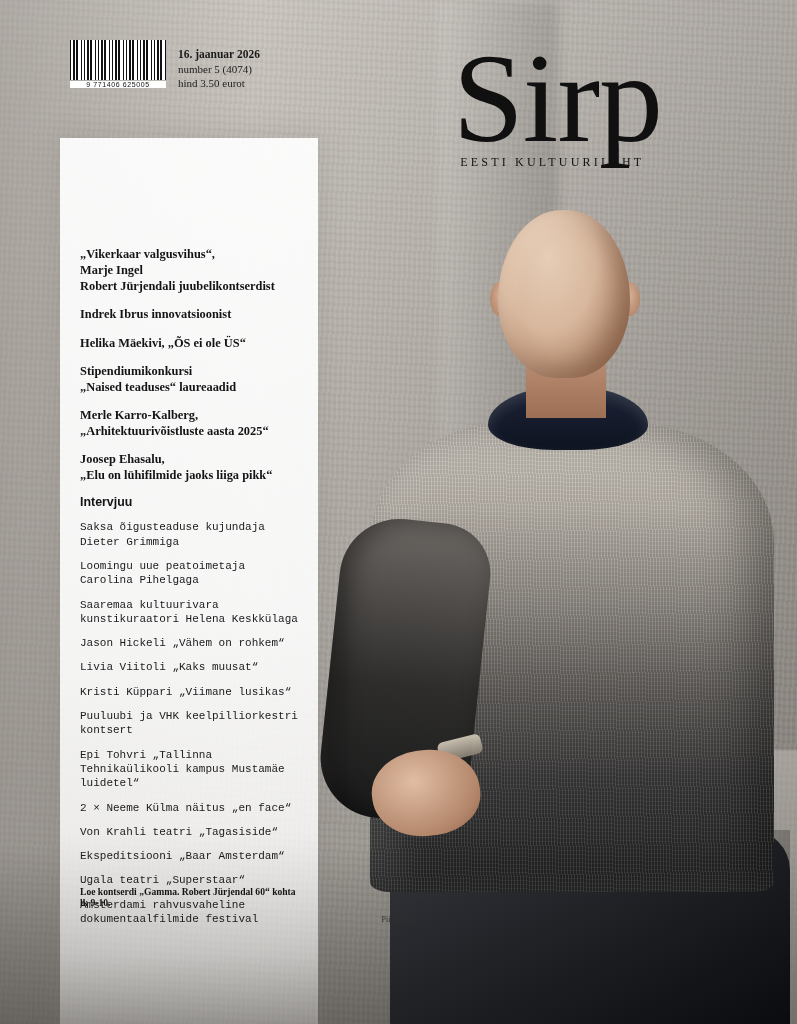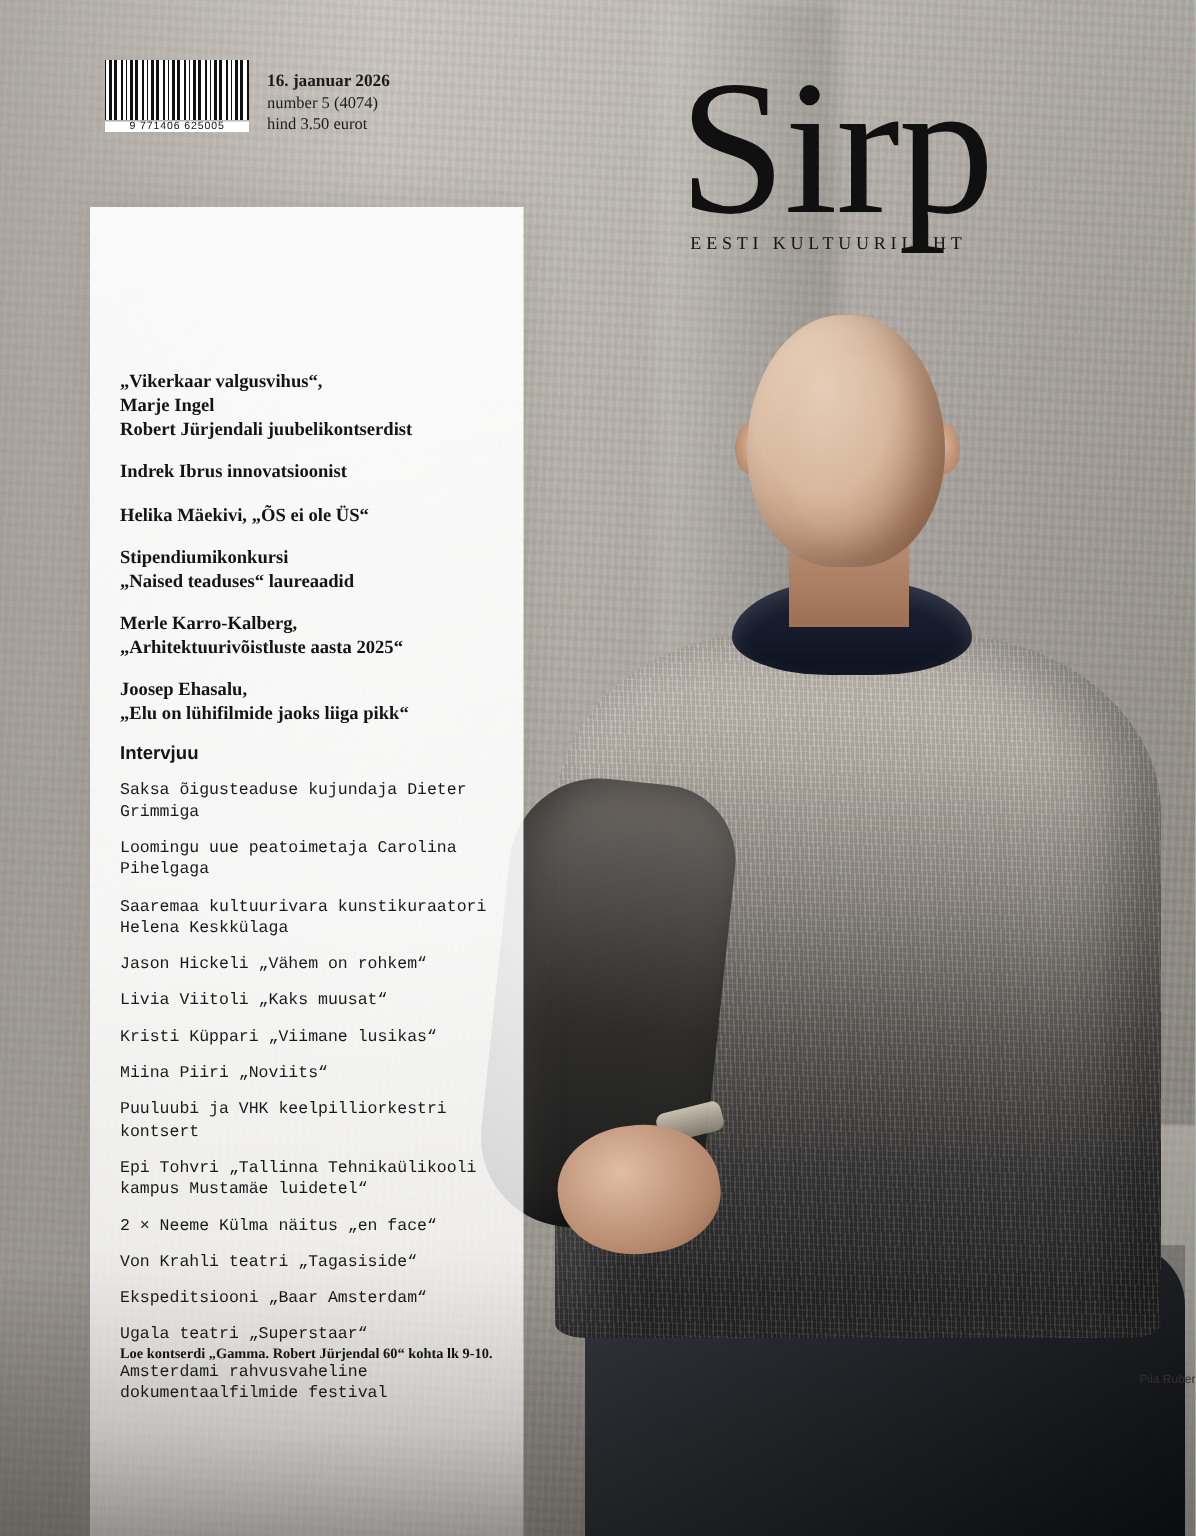--- a/index.html
+++ b/index.html
@@ -12,21 +12,21 @@
     overflow: hidden;
     font-family: "Liberation Serif", serif;
     background: #b9b4ad;
   }
 
   .page {
     position: relative;
     width: 797px;
     height: 1024px;
     overflow: hidden;
-    background: #5eead4;
+    background: #fdba74;
   }
 
   
   .photo-bg {
     position: absolute;
     inset: 0;
     background:
       linear-gradient(180deg, rgba(255,255,255,0.10) 0%, rgba(0,0,0,0.05) 45%, rgba(0,0,0,0.18) 100%),
       linear-gradient(100deg, #cfcac3 0%, #c6c1ba 22%, #b8b3ac 48%, #a9a49e 70%, #98938d 100%);
   }
@@ -241,21 +241,21 @@
     color: #141414;
     margin-top: -6px;
     margin-left: 6px;
   }
 
   
   .contents {
     position: absolute;
     left: 60px;
     top: 138px;
-    width: 289px;
+    width: 258px;
     height: 886px;
     background: linear-gradient(180deg,
         rgba(255,255,255,0.93) 0%,
         rgba(255,255,255,0.90) 55%,
         rgba(255,255,255,0.82) 78%,
         rgba(255,255,255,0.55) 92%,
         rgba(255,255,255,0.28) 100%);
     box-shadow: 0 0 26px rgba(120,115,110,0.25);
   }
   .contents-inner {
@@ -310,22 +310,22 @@
     font-family: "Liberation Serif", serif;
     font-weight: bold;
     font-size: 9.6px;
     color: #141414;
   }
   .photo-credit {
     position: absolute;
     left: 0;
     right: 0;
     bottom: 100px;
-    text-align: right;
-    font-family: Liberation Sans, sans-serif;
+    text-align: center;
+    font-family: Liberation Serif, serif;
     font-size: 8px;
     color: #33312f;
   }
 </style>
 </head>
 <body>
 
 <div class="page">
 
   <div class="photo-bg">
@@ -379,21 +379,20 @@
           <div class="section-title">Intervjuu</div>
           <ul class="entry-list">
             <li class="entry-item">Saksa õigusteaduse kujundaja Dieter Grimmiga</li>
             <li class="entry-item">Loomingu uue peatoimetaja Carolina Pihelgaga</li>
             <li class="entry-item">Saaremaa kultuurivara kunstikuraatori Helena Keskkülaga</li>
           </ul>
           <ul class="entry-list">
             <li class="entry-item">Jason Hickeli „Vähem on rohkem“</li>
             <li class="entry-item">Livia Viitoli „Kaks muusat“</li>
             <li class="entry-item">Kristi Küppari „Viimane lusikas“</li>
-            <li class="entry-item">Miina Piiri „Noviits“</li>
             <li class="entry-item">Puuluubi ja VHK keelpilliorkestri kontsert</li>
             <li class="entry-item">Epi Tohvri „Tallinna Tehnikaülikooli kampus Mustamäe luidetel“</li>
             <li class="entry-item">2 × Neeme Külma näitus „en face“</li>
             <li class="entry-item">Von Krahli teatri „Tagasiside“</li>
             <li class="entry-item">Ekspeditsiooni „Baar Amsterdam“</li>
             <li class="entry-item">Ugala teatri „Superstaar“</li>
             <li class="entry-item">Amsterdami rahvusvaheline dokumentaalfilmide festival</li>
           </ul>
         </div>
     </div>

